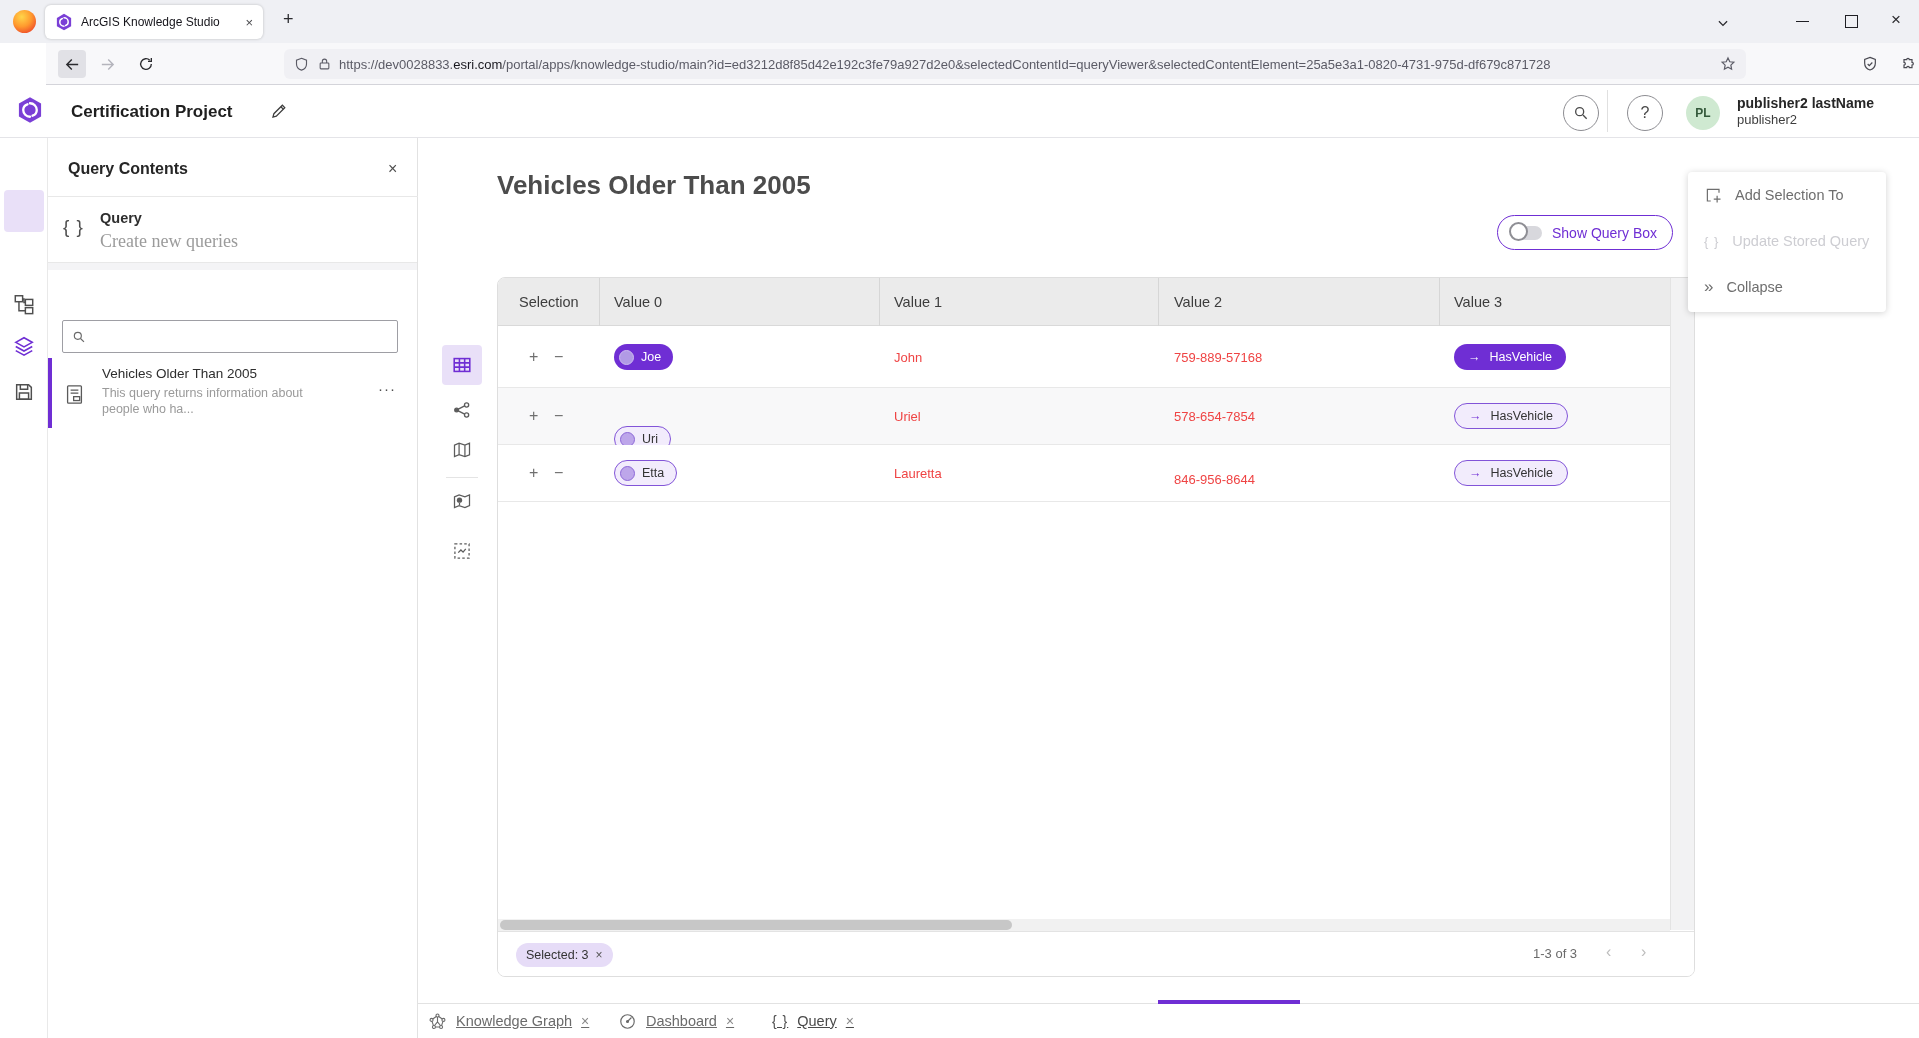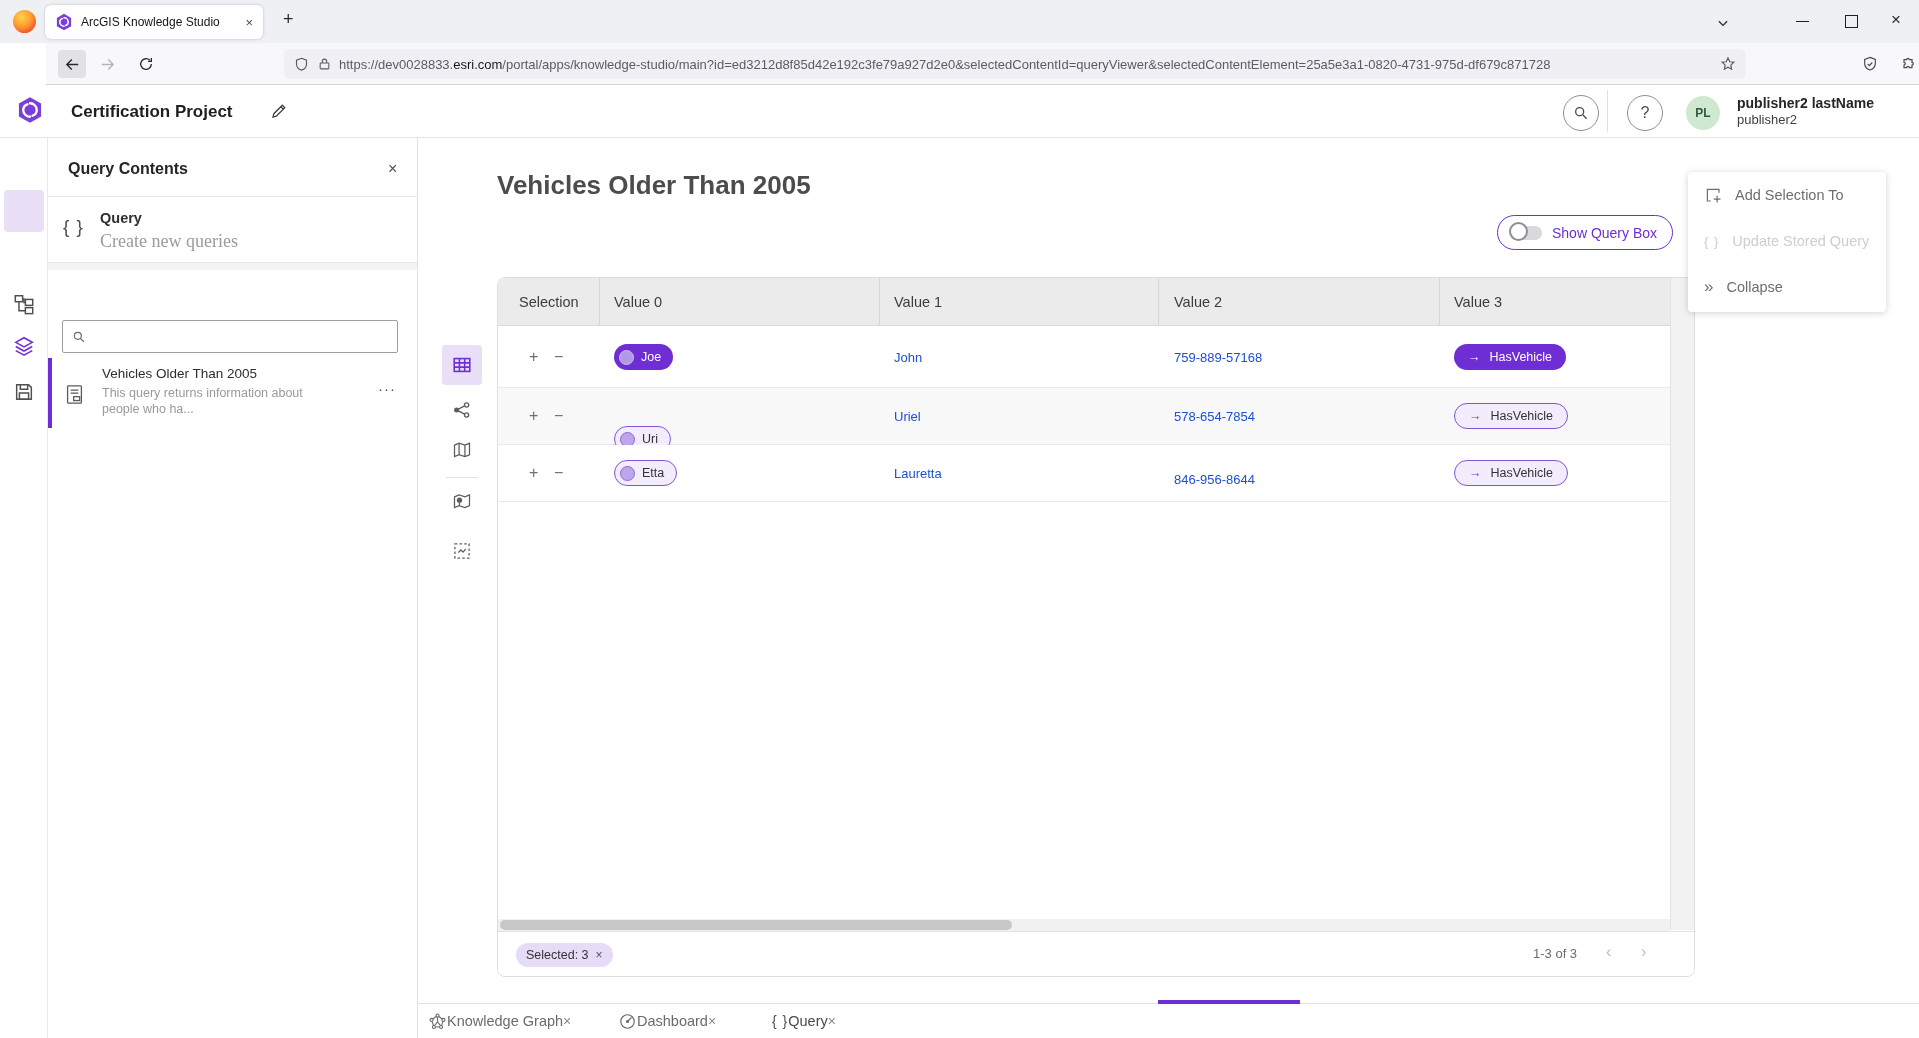--- a/index.html
+++ b/index.html
@@ -55,21 +55,21 @@
   .vtool-cell.sel{background:var(--accent-soft,#e9e0f8);border-radius:4px;color:var(--accent,#6f2ed4);}
   
   .tablebox{position:absolute;left:497px;top:277px;width:1198px;height:700px;border:1px solid #dedede;border-radius:8px;
             background:#fff;box-sizing:border-box;overflow:hidden;}
   .thead{position:absolute;left:0;top:0;width:1172px;height:48px;background:#ebebeb;border-bottom:1px solid #d9d9d9;box-sizing:border-box;}
   .th{position:absolute;top:0;height:48px;line-height:48px;font-size:14.5px;color:#3d3d3d;white-space:nowrap;}
   .hline{position:absolute;top:0;width:1px;height:48px;background:#d6d6d6;}
   .vline{position:absolute;top:48px;width:1px;height:176px;background:#ececec;}
   .vstrip{position:absolute;left:1172px;top:0;width:24px;height:652px;background:#f2f2f3;border-left:1px solid #e3e3e3;box-sizing:border-box;}
   .trow{position:absolute;left:0;width:1172px;border-bottom:1px solid #e8e8e8;box-sizing:border-box;}
-  .cell-txt{position:absolute;font-size:13px;color:#1d4ed8;white-space:nowrap;}
+  .cell-txt{position:absolute;font-size:13px;color:#ef4444;white-space:nowrap;}
   .pm{font-size:16px;color:#6f6f6f;}
   .pill{height:26px;border-radius:13px;display:inline-flex;align-items:center;padding:0 12px 0 5px;font-size:12.5px;box-sizing:border-box;}
   .pill.filled{background:var(--accent,#6f2ed4);color:#fff;}
   .pill.light{background:var(--pill-light-bg,#f2ecfc);border:1px solid var(--pill-border,#8254d8);color:#333;}
   .dot{width:15px;height:15px;border-radius:50%;margin-right:7px;box-sizing:border-box;}
   .pill.filled .dot{background:#b19ae5;border:1px solid #cdbcf0;}
   .pill.light .dot{background:#bda6ea;border:1px solid #8d68d8;}
   .rpill{height:26px;border-radius:13px;display:inline-flex;align-items:center;gap:9px;padding:0 14px;font-size:12.5px;box-sizing:border-box;}
   .rpill.filled{background:var(--accent,#6f2ed4);color:#fff;}
   .rpill.light{background:var(--pill-light-bg,#f2ecfc);border:1px solid var(--pill-border,#8254d8);color:#333;}
@@ -81,21 +81,21 @@
         display:inline-flex;align-items:center;gap:7px;padding:0 10px;font-size:12.5px;color:#333;}
   .pg-range{position:absolute;left:1035px;top:14px;font-size:13px;color:#6a6a6a;white-space:nowrap;}
   .pg-chev{position:absolute;top:11px;font-size:16px;color:#bdbdbd;}
   
   .ctxmenu{position:absolute;left:1688px;top:172px;width:198px;height:140px;background:#fff;border-radius:4px;
            box-shadow:0 1px 7px rgba(0,0,0,.18);box-sizing:border-box;}
   .ctx-item{display:flex;align-items:center;height:46px;padding:0 0 0 16px;gap:13px;font-size:14.5px;color:#6e6e6e;}
   .ctx-item.disabled{color:#cdcdd2;}
   
   .btabs{position:absolute;left:418px;top:1003px;width:1501px;height:35px;background:#fff;border-top:1px solid #e2e2e2;box-sizing:border-box;}
-  .btab{position:absolute;top:0;height:34px;display:flex;align-items:center;font-size:14.5px;color:#6b6b6b;white-space:nowrap;}
+  .btab{position:absolute;top:0;height:34px;display:flex;align-items:center;gap:9px;font-size:14.5px;color:#6b6b6b;white-space:nowrap;text-decoration:underline;}
   .btab .x{font-size:14px;color:#8a8a8a;}
   .tab-indicator{position:absolute;left:740px;top:-4px;width:142px;height:4px;background:var(--accent,#6f2ed4);}
   .braces{font-size:15px;letter-spacing:1px;color:#4f4f4f;white-space:nowrap;}
 </style>
 </head>
 <body>
 
 <div class="screen">
 
   <div class="tabstrip">

